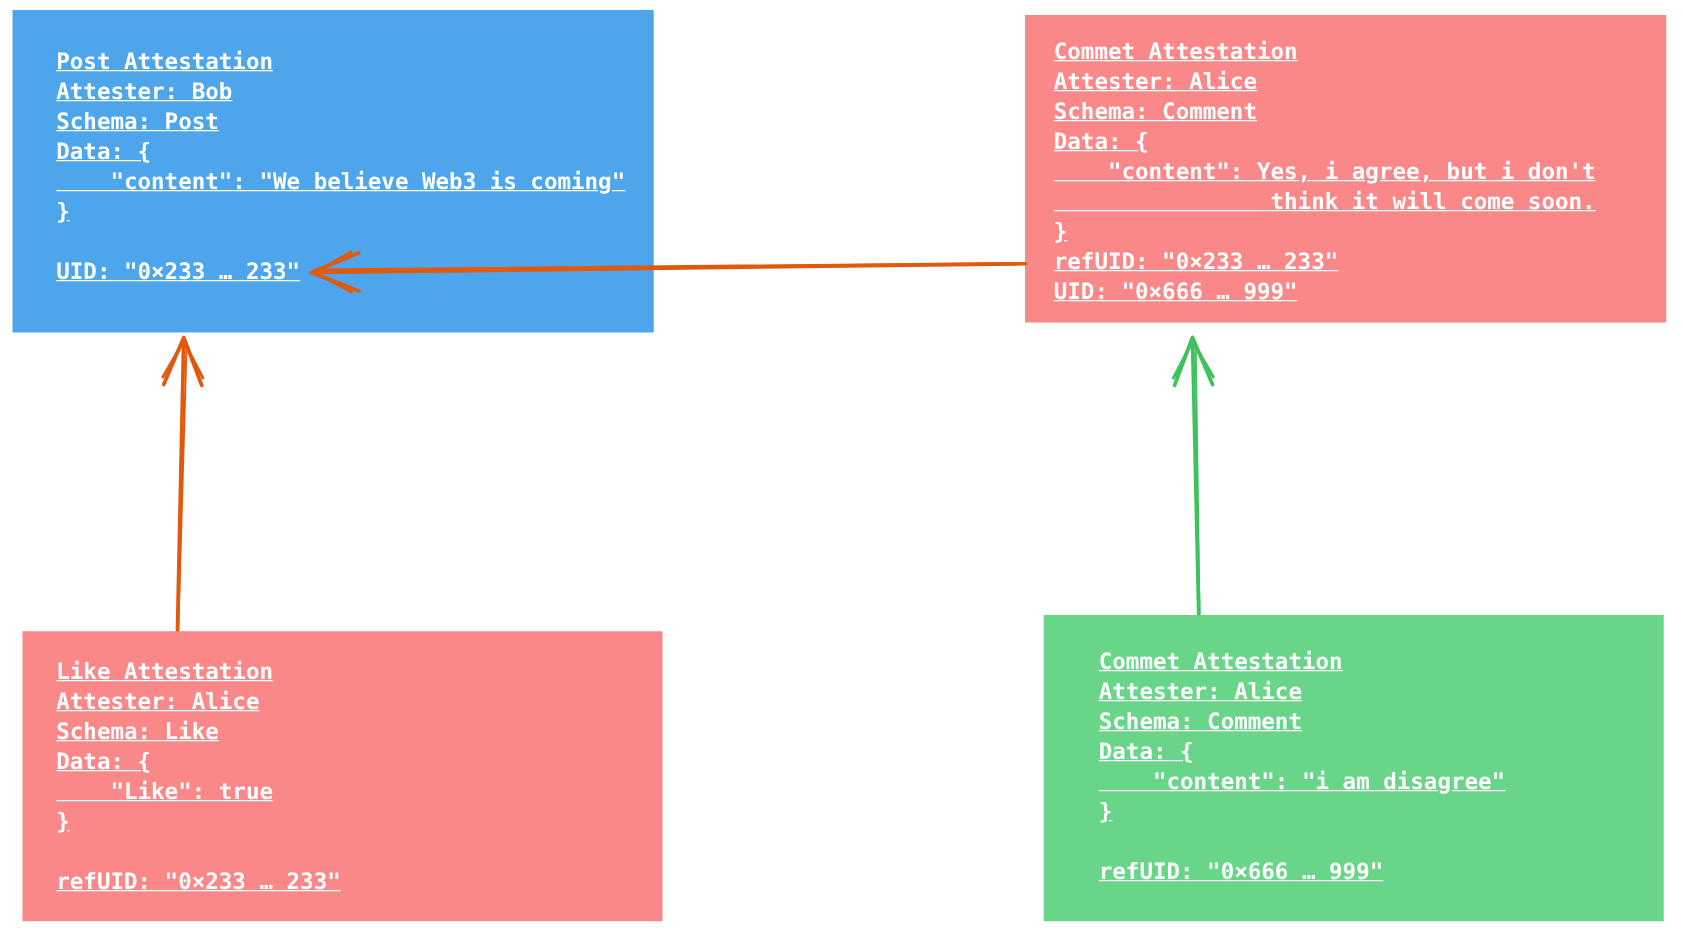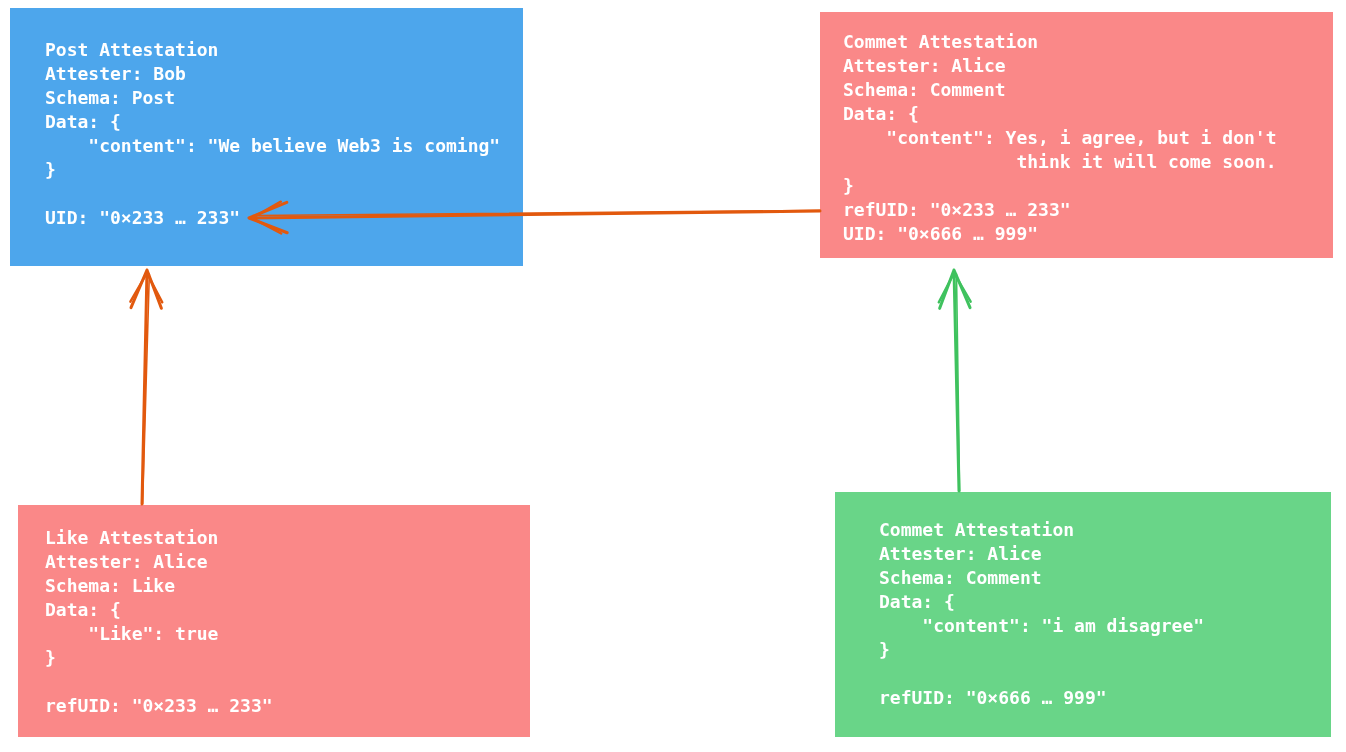--- a/index.html
+++ b/index.html
@@ -11,20 +11,21 @@
     width: 1346px;
     height: 752px;
     position: relative;
     overflow: hidden;
     font-family: "DejaVu Sans Mono", monospace;
   }
   .card {
     position: absolute;
     box-sizing: border-box;
     color: #ffffff;
+    text-decoration: underline;
   }
   .card pre {
     margin: 0;
     font-family: "DejaVu Sans Mono", monospace;
     font-weight: bold;
     font-size: 18px;
     line-height: 24px;
     white-space: pre;
     color: #ffffff;
   }

